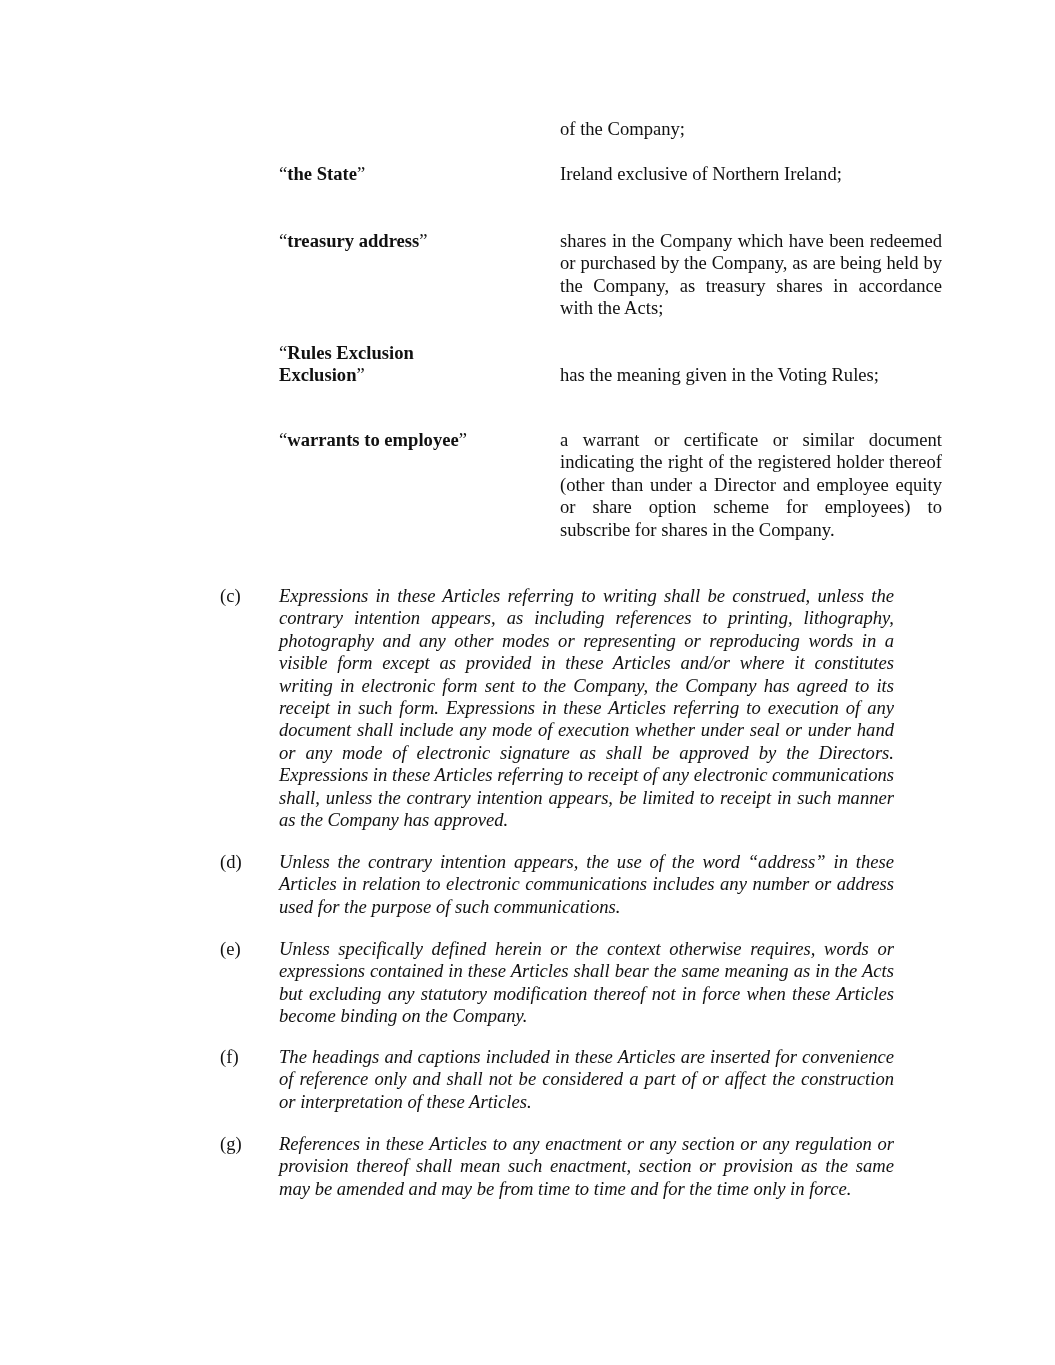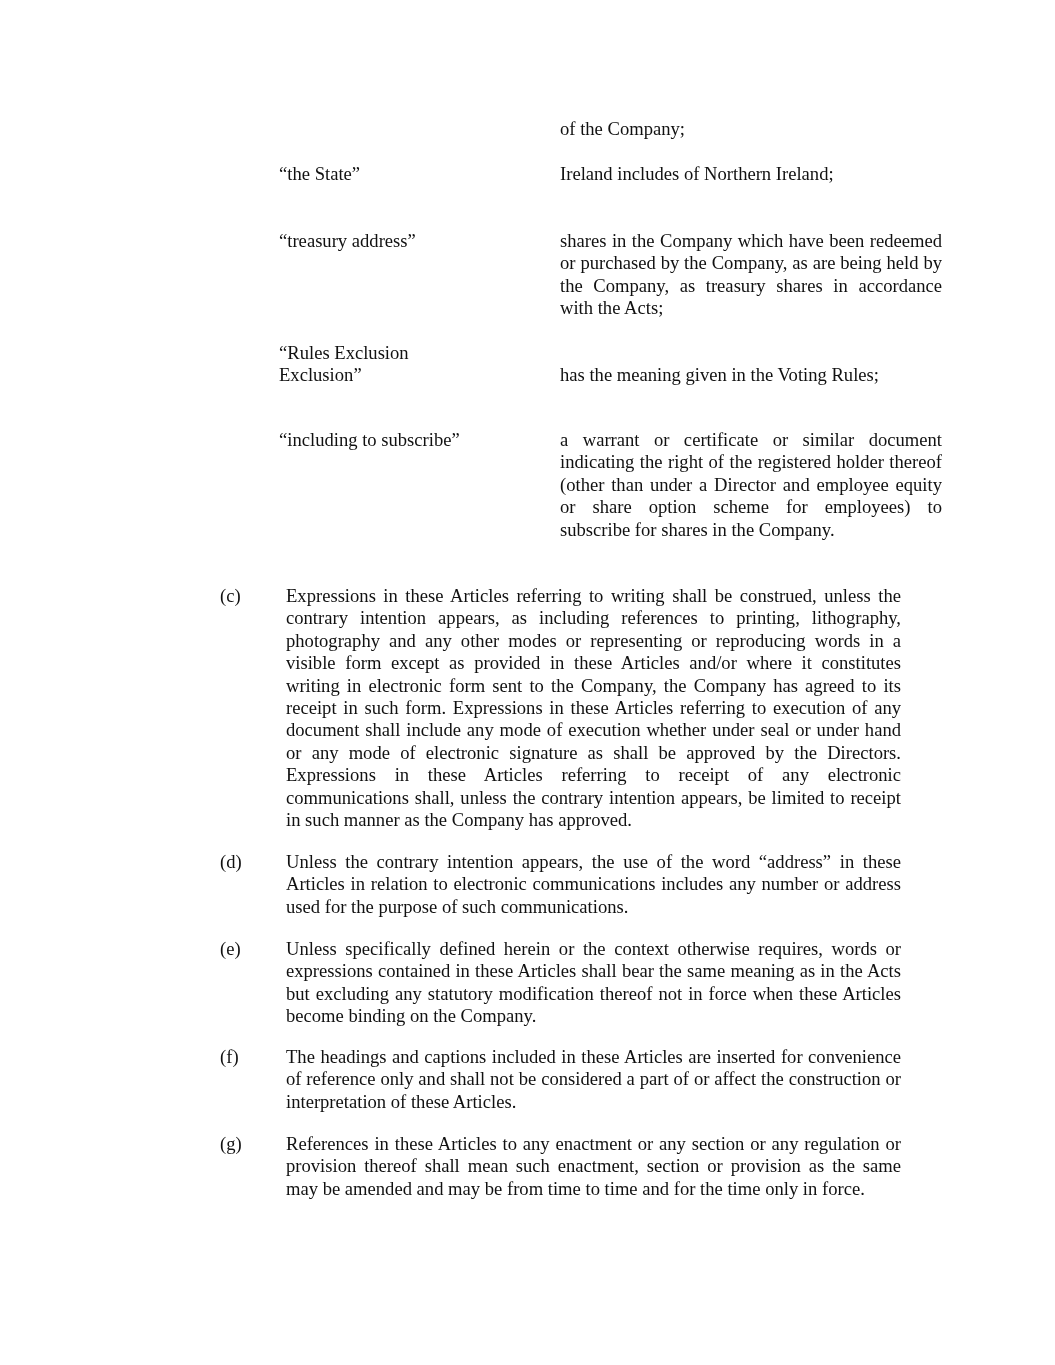--- a/index.html
+++ b/index.html
@@ -3,51 +3,51 @@
 <meta charset="utf-8">
 <style>
   html, body { margin: 0; padding: 0; background: #ffffff; }
   body {
     width: 1055px; height: 1365px; position: relative; overflow: hidden;
     font-family: "Liberation Serif", "DejaVu Serif", serif;
     font-size: 18.6px; line-height: 22.4px; color: #111111;
   }
   .defrow { position: absolute; left: 279px; width: 615px; }
   .term { position: absolute; left: 0; top: 0; width: 225px; }
-  .term b { font-weight: normal; }
+  .term b { font-weight: bold; }
   .defn { position: absolute; left: 233px; top: 0; width: 382px; text-align: justify; margin-left: 48px; }
   .clause { position: absolute; left: 220px; width: 674px; }
   .clause .label { position: absolute; left: 0; top: 0; }
-  .clause .body { position: absolute; left: 66px; top: 0; width: 615px; text-align: justify; }
+  .clause .body { position: absolute; left: 59px; top: 0; width: 615px; text-align: justify; font-style: italic; }
   .just-last { text-align-last: left; }
 </style>
 </head>
 <body>
 
 <div class="defrow" style="top:118px;">
   <div class="defn">of the Company;</div>
 </div>
 
 <div class="defrow" style="top:163px;">
   <div class="term"><span>“</span><b>the State</b><span>”</span></div>
-  <div class="defn">Ireland includes of Northern Ireland;</div>
+  <div class="defn">Ireland exclusive of Northern Ireland;</div>
 </div>
 
 <div class="defrow" style="top:230px;">
   <div class="term"><span>“</span><b>treasury address</b><span>”</span></div>
   <div class="defn just-last">shares in the Company which have been redeemed or purchased by the Company, as are being held by the Company, as treasury shares in accordance with the Acts;</div>
 </div>
 
 <div class="defrow" style="top:342px;">
   <div class="term"><span>“</span><b>Rules Exclusion</b><br><b>Exclusion</b><span>”</span></div>
   <div class="defn" style="top:22.4px;">has the meaning given in the Voting Rules;</div>
 </div>
 
 <div class="defrow" style="top:429px;">
-  <div class="term"><span>“</span><b>including to subscribe</b><span>”</span></div>
+  <div class="term"><span>“</span><b>warrants to employee</b><span>”</span></div>
   <div class="defn just-last">a warrant or certificate or similar document indicating the right of the registered holder thereof (other than under a Director and employee equity or  share option scheme for employees) to subscribe for shares in the Company.</div>
 </div>
 
 <div class="clause" style="top:585px;">
   <div class="label">(c)</div>
   <div class="body just-last">Expressions in these Articles referring to writing shall be construed, unless the contrary intention appears, as including references to printing, lithography, photography and any other modes or representing or reproducing words in a visible form except as provided in these Articles and/or where it constitutes writing in electronic form sent to the Company, the Company has agreed to its receipt in such form.  Expressions in these Articles referring to execution of any document shall include any mode of execution whether under seal or under hand or any mode of electronic signature as shall be approved by the Directors. Expressions in these Articles referring to receipt of any electronic communications shall, unless the contrary intention appears, be limited to receipt in such manner as the Company has approved.</div>
 </div>
 
 <div class="clause" style="top:851px;">
   <div class="label">(d)</div>

